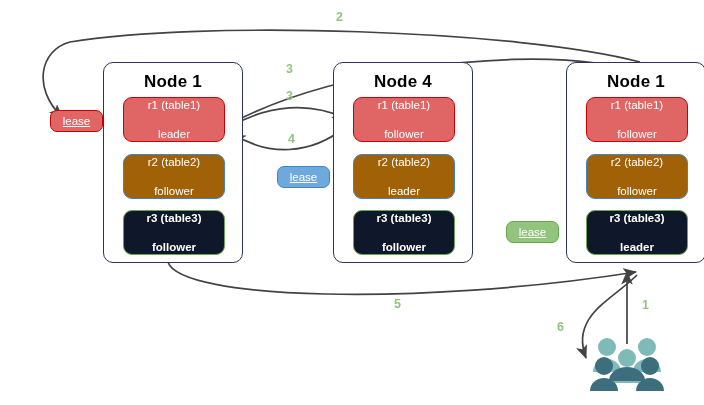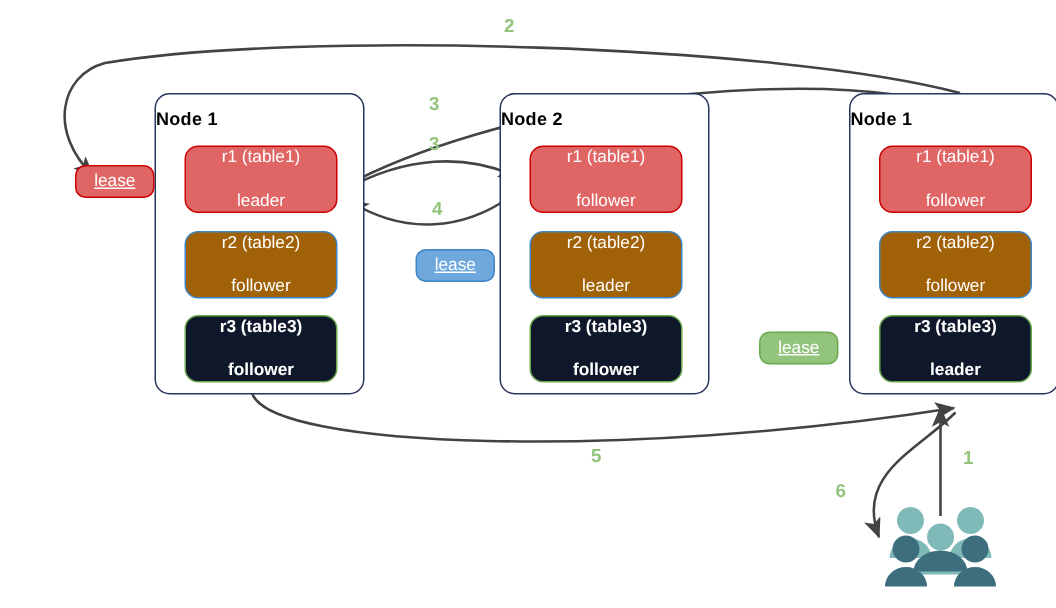--- a/index.html
+++ b/index.html
@@ -18,22 +18,22 @@
   .node{
     position:absolute;
     box-sizing:border-box;
     border:1.6px solid #29355c;
     border-radius:10px;
     background:#ffffff;
     z-index:2;
   }
   .node-title{
     position:absolute;left:0;right:0;top:9px;
-    text-align:left;
-    font-size:12px;font-weight:bold;color:#000000;
+    text-align:center;
+    font-size:17px;font-weight:bold;color:#000000;
     letter-spacing:.2px;
   }
   .replica{
     position:absolute;
     box-sizing:border-box;
     border-radius:9px;
     display:flex;flex-direction:column;
     align-items:center;justify-content:space-between;
     color:#ffffff;
     font-size:11.5px;
@@ -104,21 +104,21 @@
       <span>r2 (table2)</span>
       <span>follower</span>
     </div>
     <div class="replica r-green" style="left:19px;top:147px;width:102px;height:45px;">
       <span>r3 (table3)</span>
       <span>follower</span>
     </div>
   </div>
 
   <div class="node" style="left:333px;top:62px;width:140px;height:201px;">
-    <div class="node-title">Node 2</div>
+    <div class="node-title">Node 4</div>
     <div class="replica r-red" style="left:19px;top:34px;width:102px;height:45px;">
       <span>r1 (table1)</span>
       <span>follower</span>
     </div>
     <div class="replica r-blue" style="left:19px;top:91px;width:102px;height:45px;">
       <span>r2 (table2)</span>
       <span>leader</span>
     </div>
     <div class="replica r-green" style="left:19px;top:147px;width:102px;height:45px;">
       <span>r3 (table3)</span>

